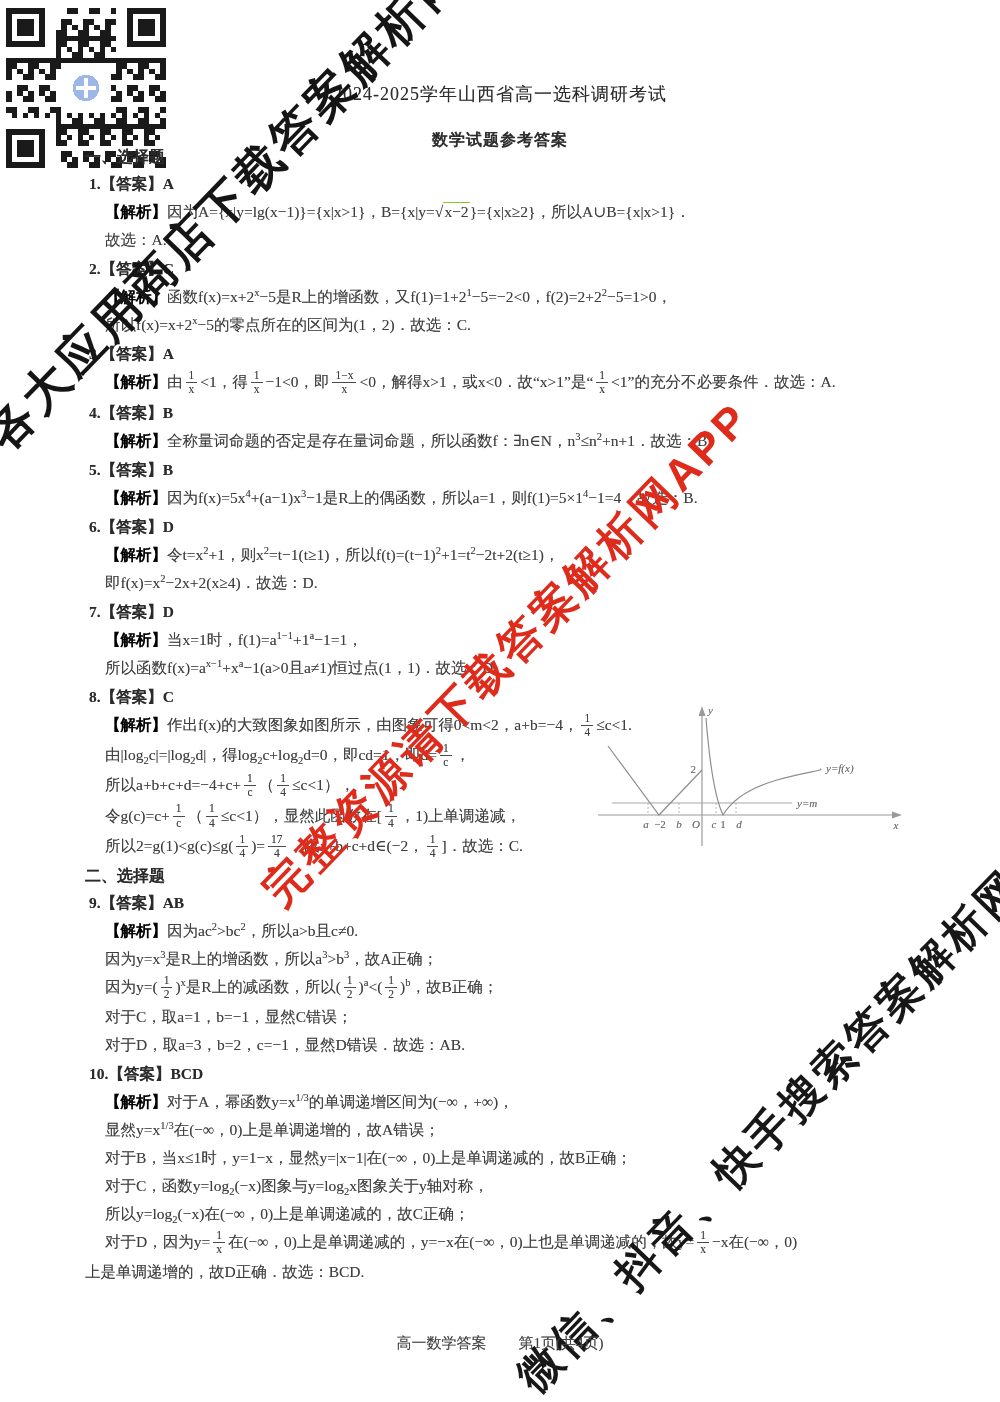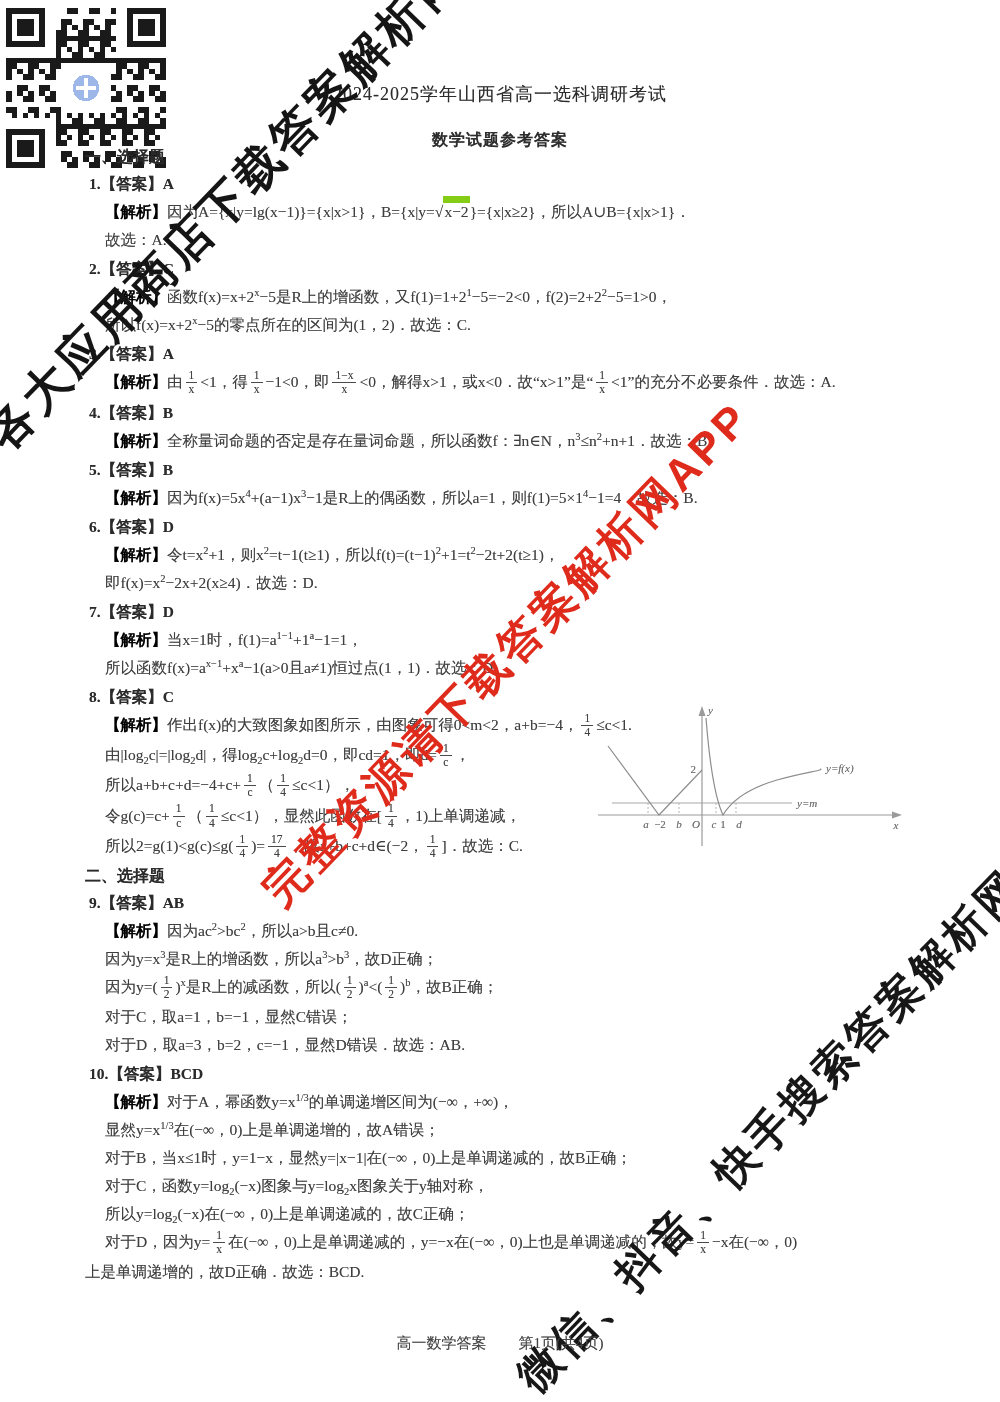--- a/index.html
+++ b/index.html
@@ -18,21 +18,21 @@
   .expl.noind{padding-left:0;}
   .b{font-weight:700;color:#000000;}
   sup{font-size:10.5px;line-height:0;vertical-align:super;}
   sub{font-size:10.5px;line-height:0;vertical-align:sub;}
   .frac{display:inline-flex;flex-direction:column;align-items:center;vertical-align:middle;
         font-size:11.5px;line-height:1.15;margin:0 3px;position:relative;top:-1px;}
   .frac .fn{border-bottom:1px solid #4a4a4a;padding:0 3px;}
   .frac .fd{padding:0 2px;}
   .sqrt{display:inline-block;}
   .sqrt::before{content:"√";}
-  .rad{border-top:7px solid #84cc16;padding:0 1px;}
+  .rad{border-top:1px solid #84cc16;padding:0 1px;}
   
   .wm{position:absolute;font-family:"Liberation Sans","DejaVu Sans",sans-serif;font-weight:700;
       white-space:nowrap;transform-origin:0 100%;letter-spacing:4px;text-shadow:none;}
   .wm1{left:15px;top:402px;height:60px;font-size:47px;color:#151515;transform:rotate(-46deg);}
   .wm2{left:292px;top:860px;height:58px;font-size:44px;color:#df2b1b;transform:rotate(-46deg);}
   .wm3{left:545px;top:1347px;height:56px;font-size:43px;color:#171717;transform:rotate(-46deg);}
   
   .qr{position:absolute;left:6px;top:8px;}
   .figure{position:absolute;left:596px;top:696px;}
   .figure text{font-size:11px;fill:#6e6e6e;font-family:"Liberation Serif",serif;}
@@ -389,21 +389,21 @@
         </span><span>)=</span><span class="frac">
           <span class="fn">17</span>
           <span class="fd">4</span>
         </span><span>，故a+b+c+d∈(−2，</span><span class="frac">
           <span class="fn">1</span>
           <span class="fd">4</span>
         </span><span>]．故选：C.</span></div>
       <div class="section-h">二、选择题</div>
       <div class="ans-line"><span>9.</span><span>【答案】</span><span>AB</span></div>
       <div class="expl"><span class="b">【解析】</span><span>因为ac</span><sup>2</sup><span>&gt;bc</span><sup>2</sup><span>，所以a&gt;b且c≠0.</span></div>
-      <div class="expl"><span>因为y=x</span><sup>3</sup><span>是R上的增函数，所以a</span><sup>3</sup><span>&gt;b</span><sup>3</sup><span>，故D正确；</span></div>
+      <div class="expl"><span>因为y=x</span><sup>3</sup><span>是R上的增函数，所以a</span><sup>3</sup><span>&gt;b</span><sup>3</sup><span>，故A正确；</span></div>
       <div class="expl"><span>因为y=(</span><span class="frac">
           <span class="fn">1</span>
           <span class="fd">2</span>
         </span><span>)</span><sup>x</sup><span>是R上的减函数，所以(</span><span class="frac">
           <span class="fn">1</span>
           <span class="fd">2</span>
         </span><span>)</span><sup>a</sup><span>&lt;(</span><span class="frac">
           <span class="fn">1</span>
           <span class="fd">2</span>
         </span><span>)</span><sup>b</sup><span>，故B正确；</span></div>

